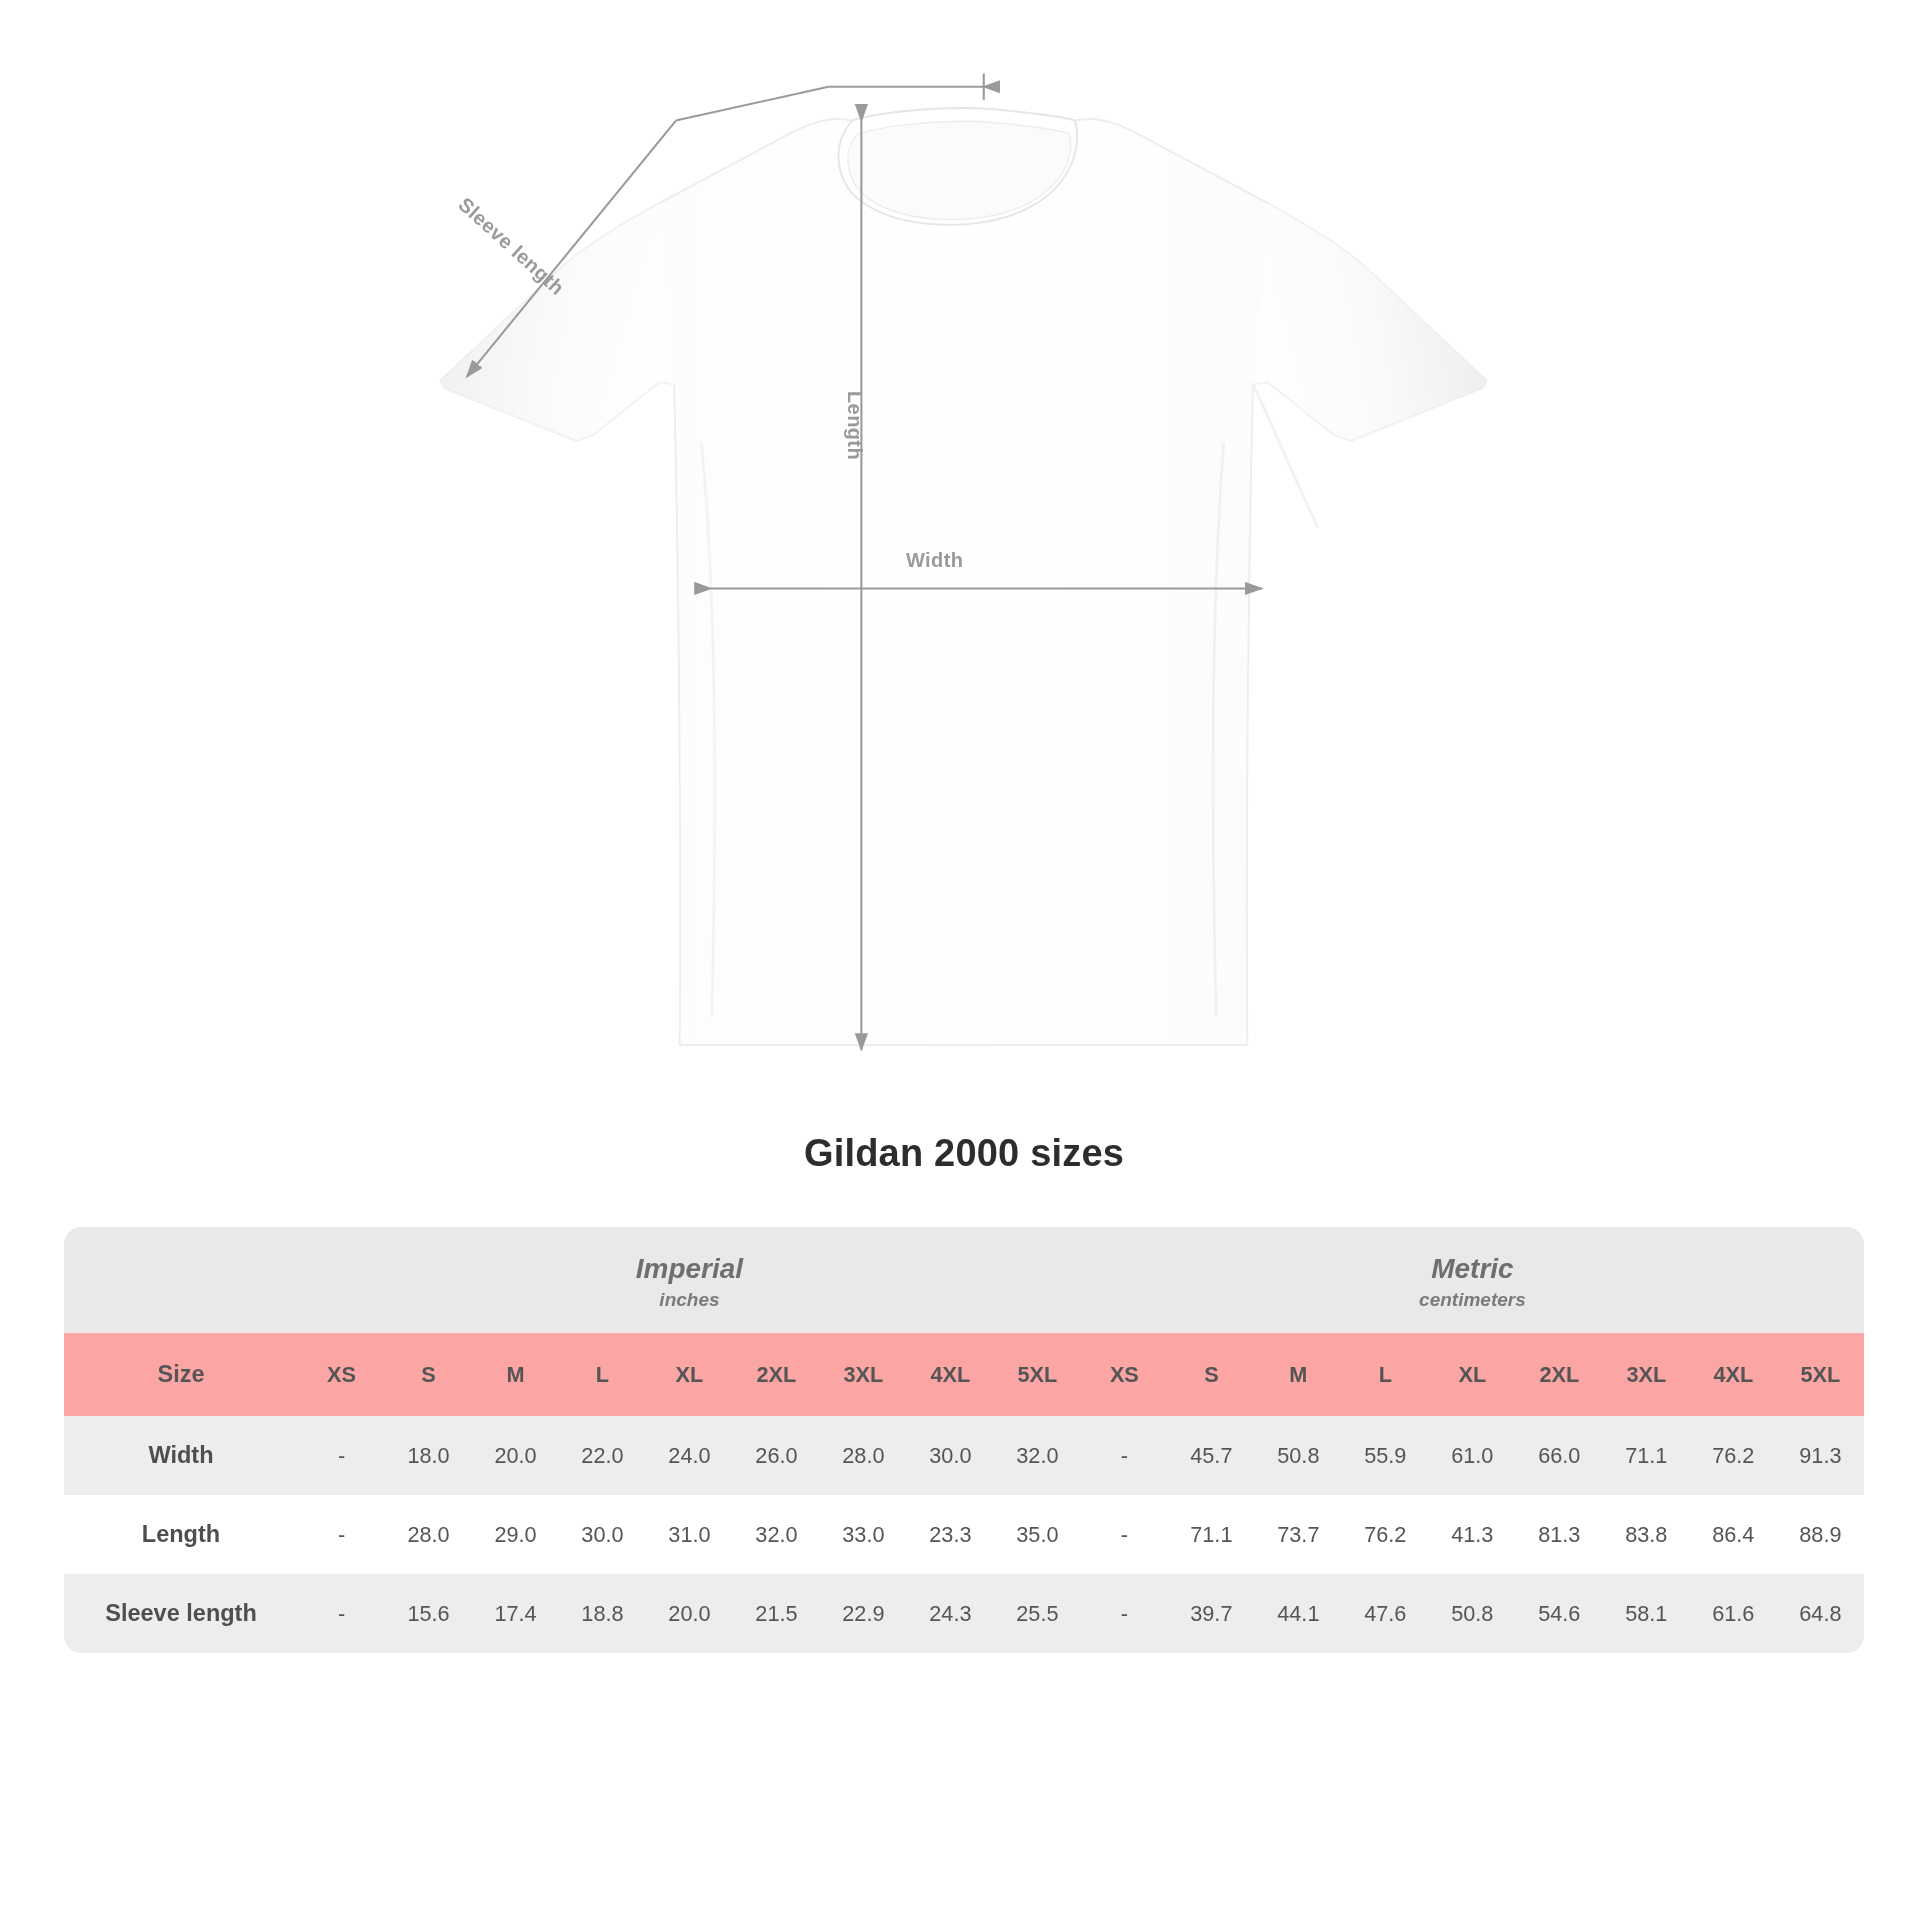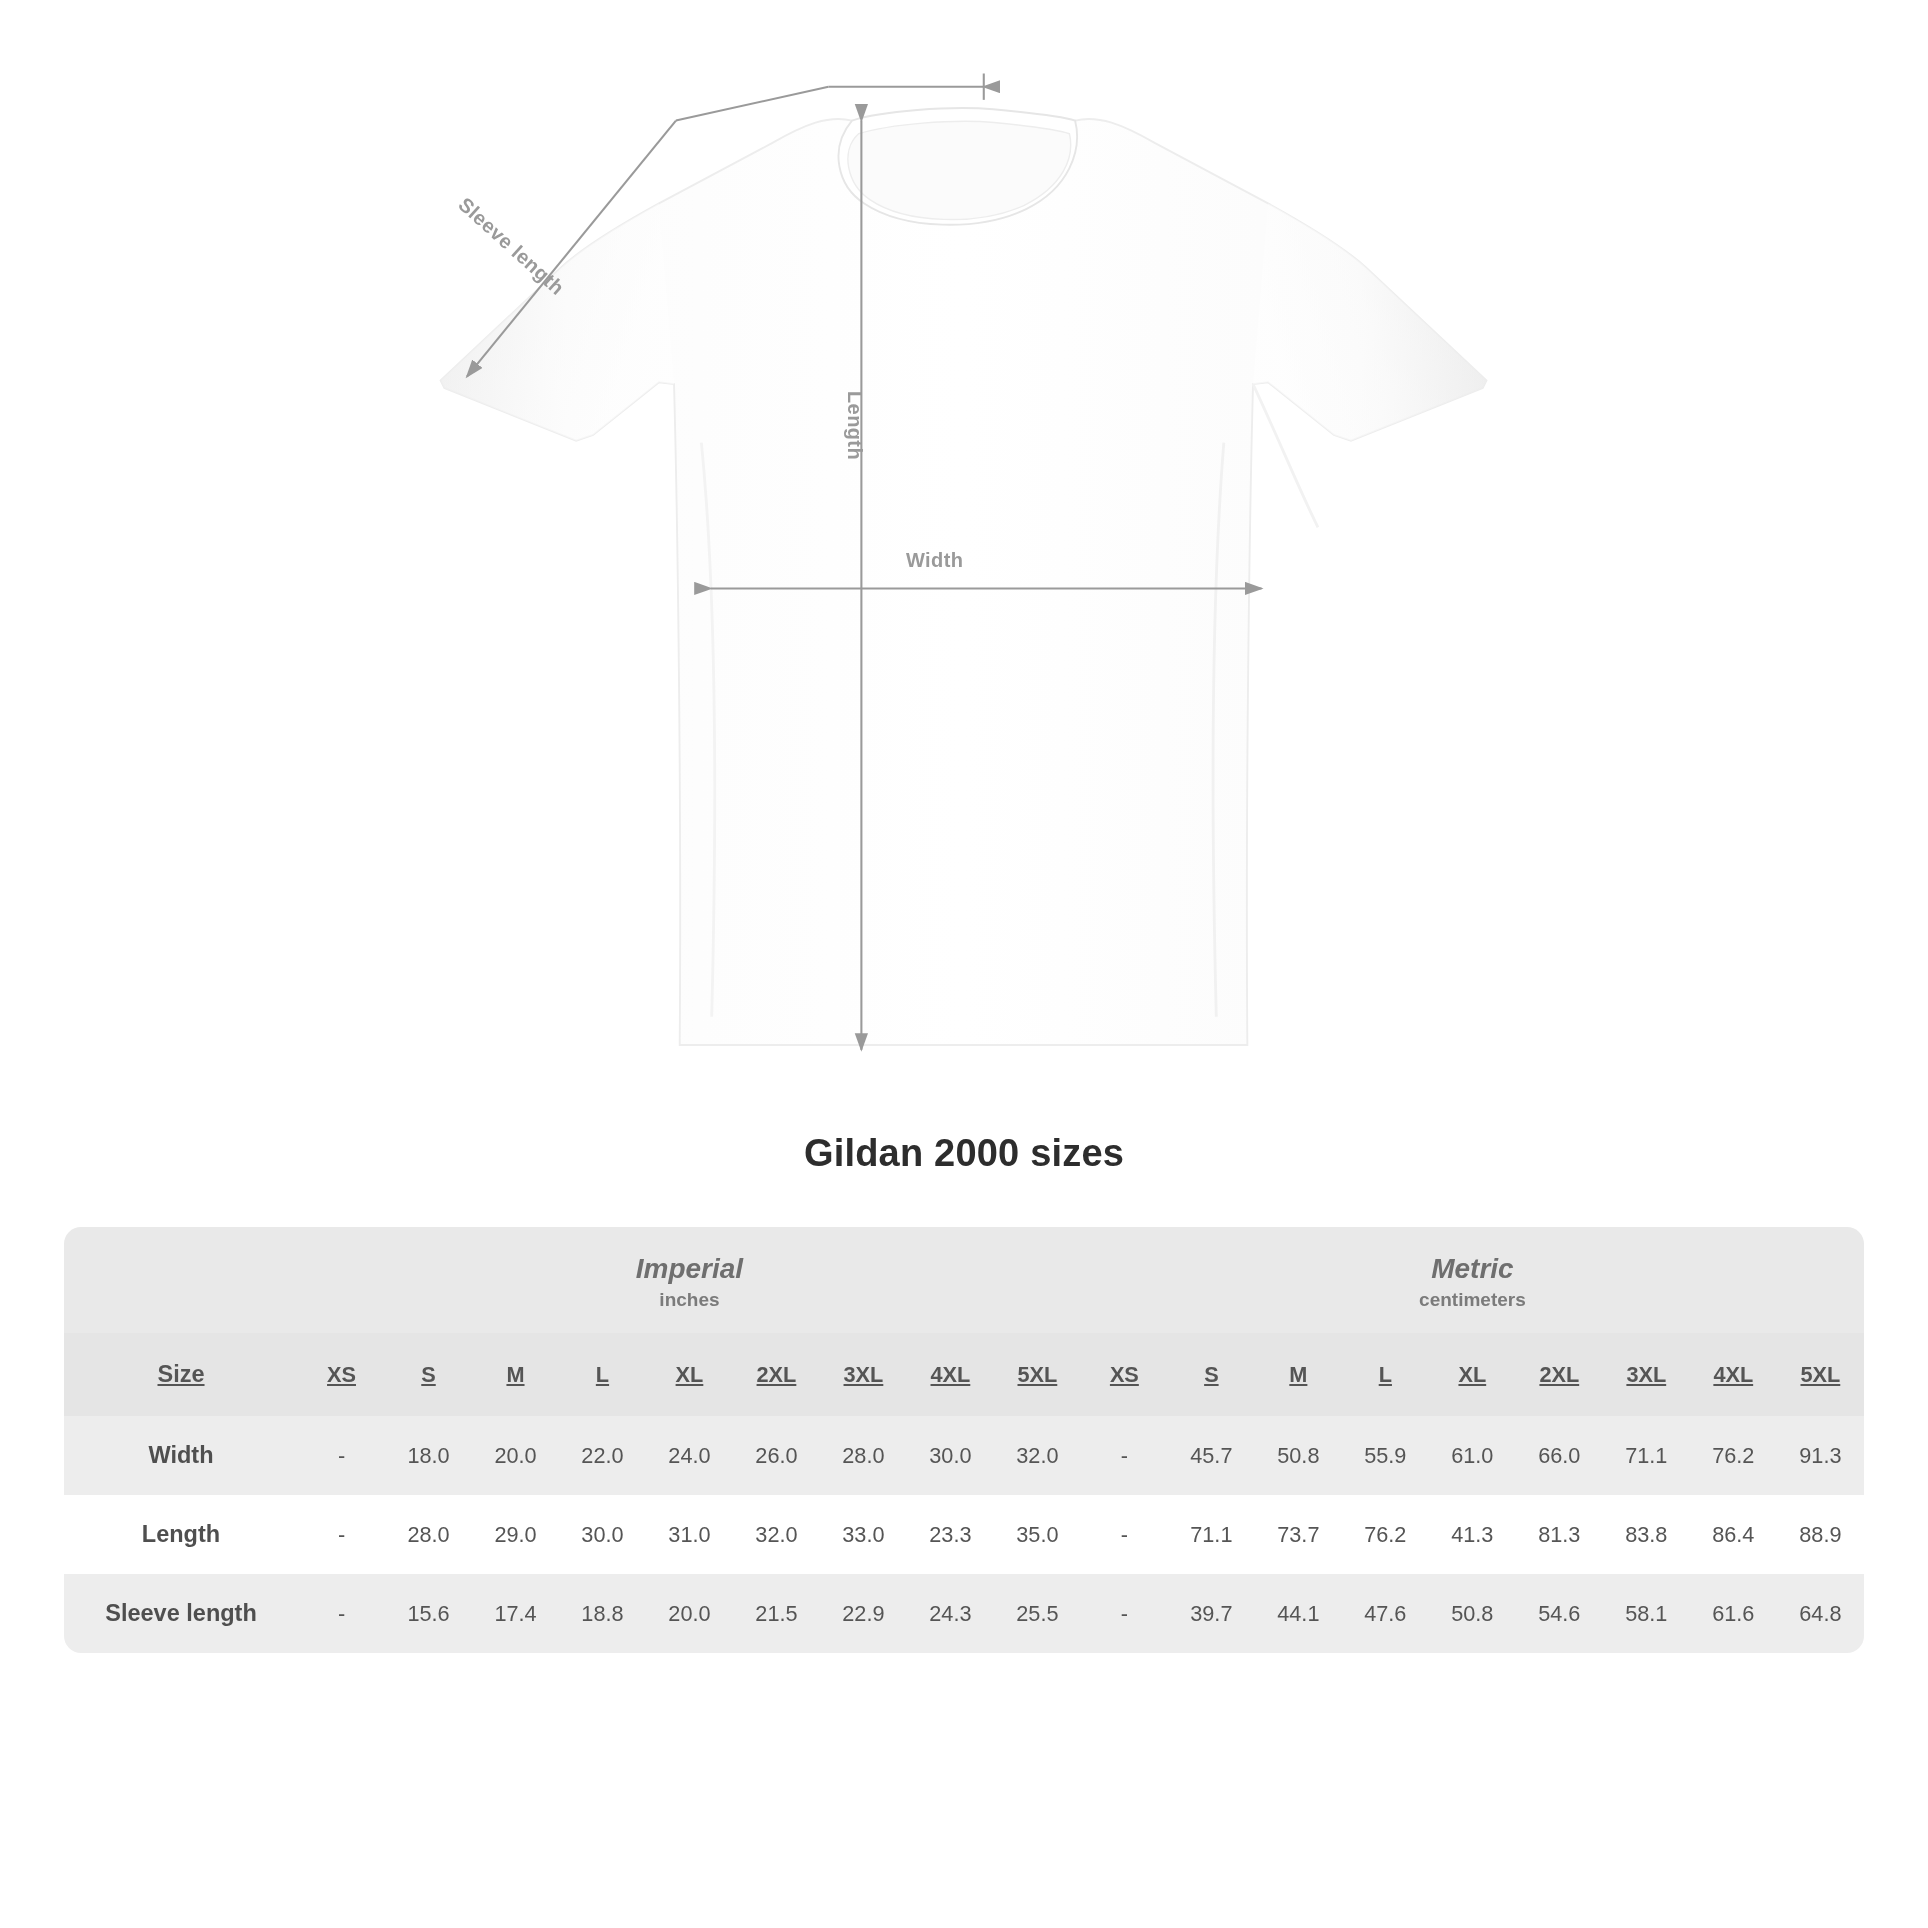--- a/index.html
+++ b/index.html
@@ -103,33 +103,33 @@
     display: block;
     font-size: 28px;
     font-style: italic;
     font-weight: bold;
     color: #6f6f6f;
     line-height: 1.2;
   }
   .unit-sub {
     display: block;
     font-size: 19px;
+    font-style: italic;
     color: #7b7b7b;
     margin-top: 3.8px;
   }
   .unit-blank { background: #e9e9e9; }
 
   .head-row th {
-    background: #e5e5e5;
+    background: #fca5a5;
     padding: 28px 0;
     font-size: 22.6px;
     font-weight: bold;
     color: #565656;
     border-bottom: 0.9px solid #e5e5e5;
-    text-decoration: underline;
   }
   .head-row th.rowhead { font-size: 23.5px; }
 
   tbody tr td {
     padding: 26px 0;
     border-bottom: 0.9px solid #ececec;
     font-size: 22.6px;
     color: #575757;
   }
   tbody tr.shaded td { background: #ededed; }

